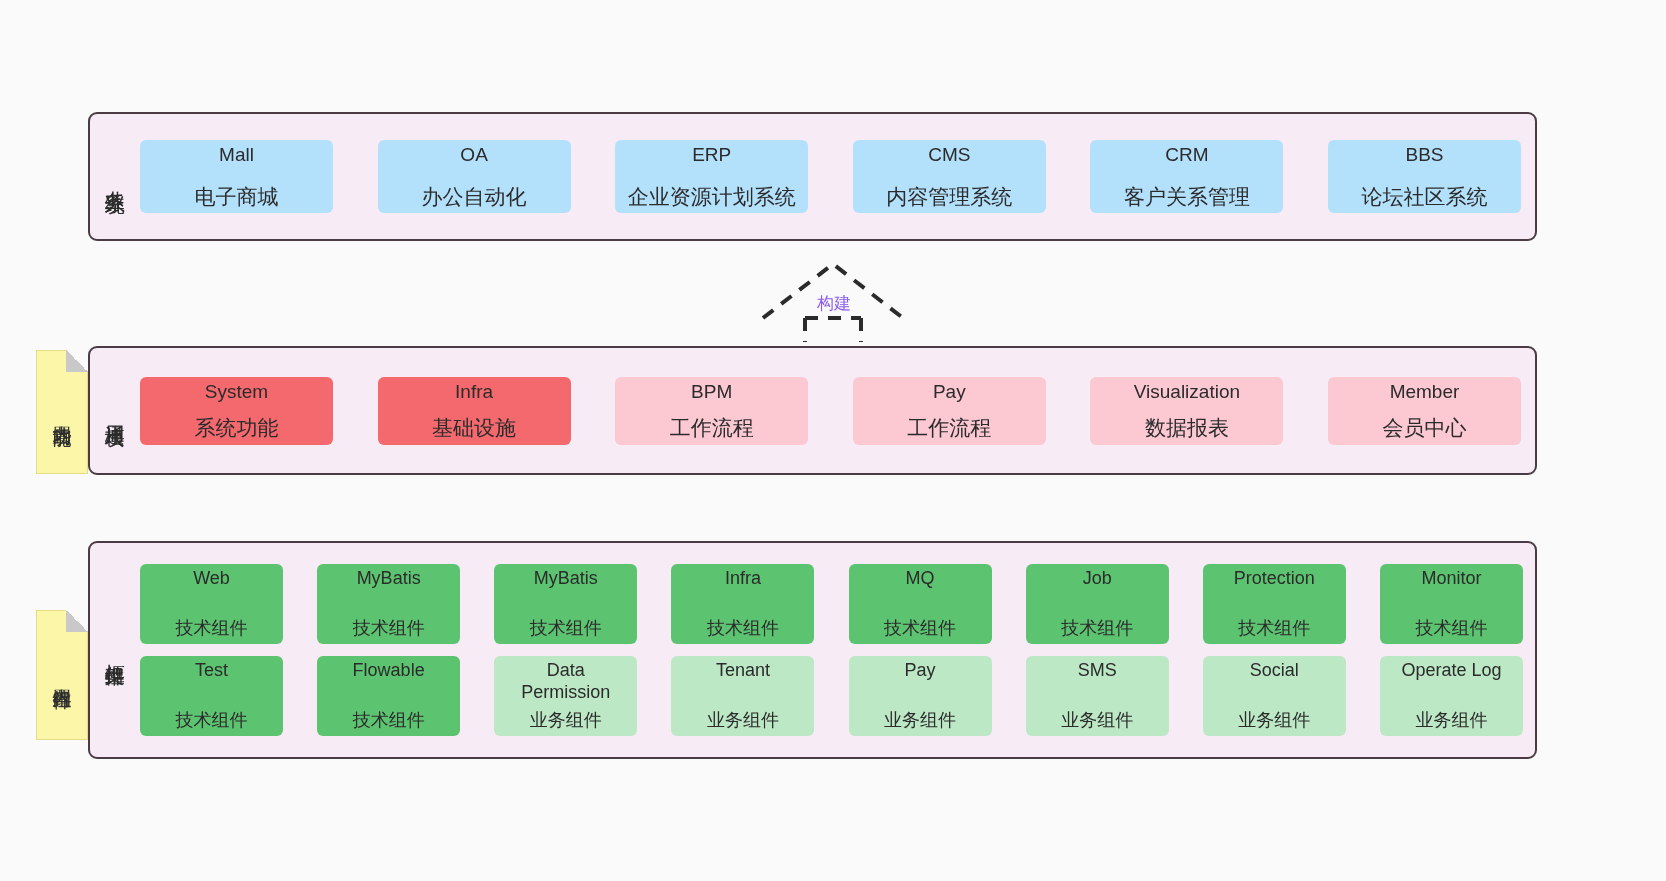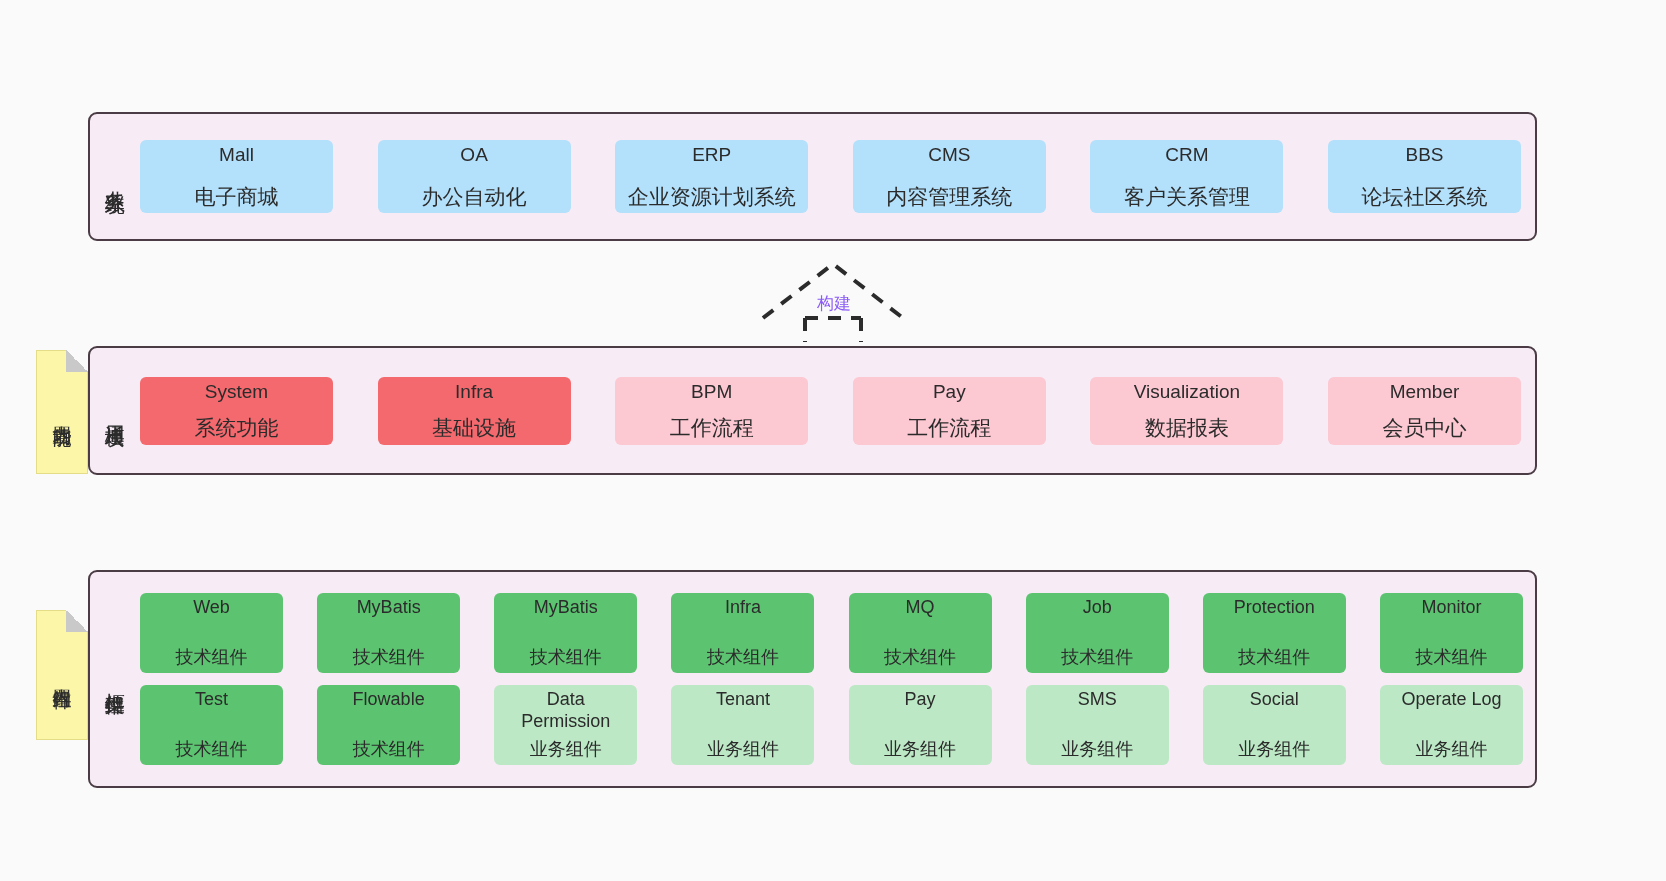--- a/index.html
+++ b/index.html
@@ -68,21 +68,21 @@
   .node.green      { background: #5cc471; }
   .node.lightgreen { background: #bce8c5; }
 
   
   #layer-business { left: 88px; top: 112px; width: 1449px; height: 129px; }
   #layer-business .node { width: 193px; height: 73px; }
 
   #layer-modules  { left: 88px; top: 346px; width: 1449px; height: 129px; }
   #layer-modules .node { width: 193px; height: 68px; }
 
-  #layer-framework { left: 88px; top: 570px; width: 1449px; height: 218px; }
+  #layer-framework { left: 88px; top: 541px; width: 1449px; height: 218px; }
   #layer-framework .layer-body { gap: 12px; padding-right: 12px; }
   #layer-framework .node { width: 143px; height: 80px; }
   #layer-framework .node .t-en { font-size: 18px; }
   #layer-framework .node .t-cn { font-size: 18px; }
 
   
   .sticky {
     position: absolute;
     width: 52px;
     background: #fcf7a8;

